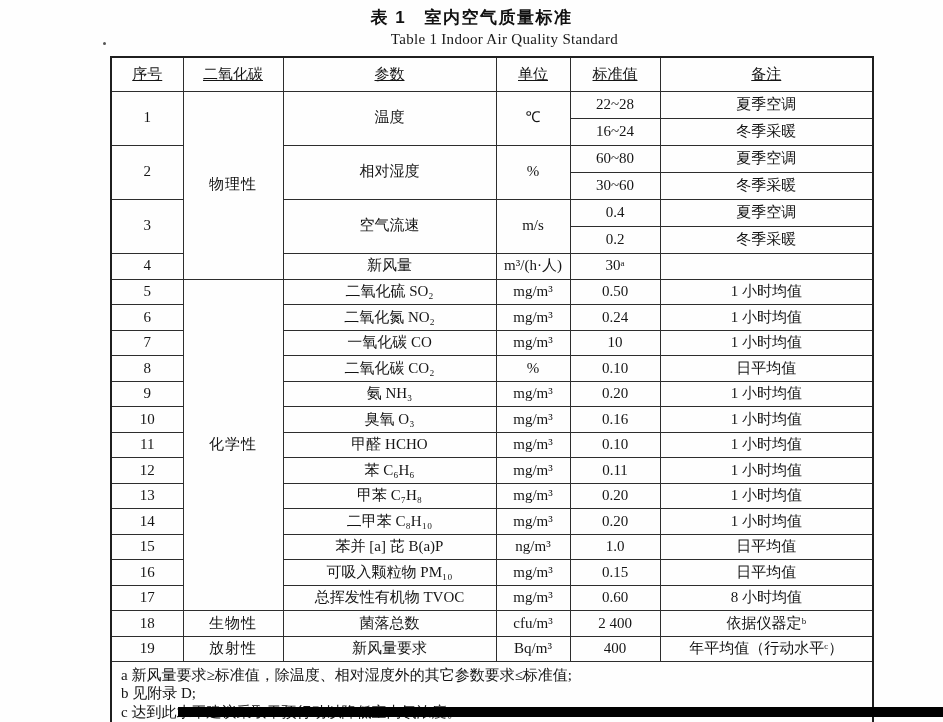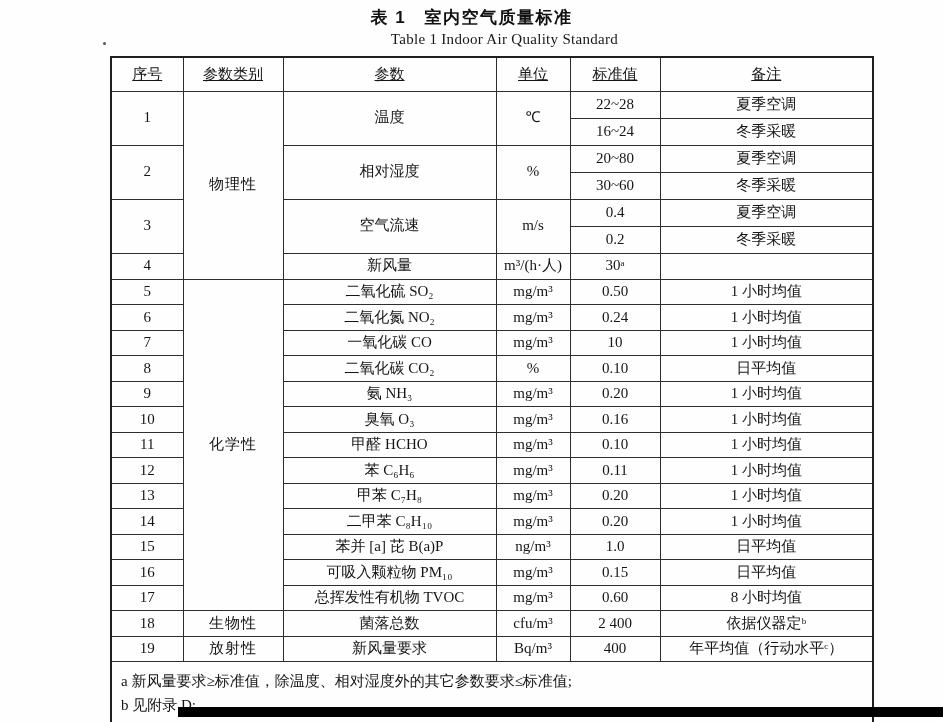--- a/index.html
+++ b/index.html
@@ -29,21 +29,21 @@
   .iaq thead tr{height:34px;text-decoration:underline;}
   .iaq tbody tr{height:25.5px;}
   .iaq tbody tr.r27{height:27px;}
   .iaq tbody tr.r26{height:26px;}
   .cat-cell{letter-spacing:1px;}
   .footnote-cell{
     text-align:left !important;white-space:normal !important;
     padding:4px 9px !important;font-size:13.5px;line-height:1.38;
     vertical-align:top;
   }
-  .footnote-line{margin:7px 0;}
+  .footnote-line{margin:1px 0;}
   .scan-bar{position:absolute;left:178px;top:707px;width:765px;height:10px;background:#000;}
   .scan-speck{position:absolute;left:103px;top:42px;width:3px;height:3px;background:#555;border-radius:50%;}
 </style>
 </head>
 <body>
 
 <div class="page">
 
   <div class="title-zh">表 1　室内空气质量标准</div>
   <div class="title-en">Table 1  Indoor Air Quality Standard</div>
@@ -53,21 +53,21 @@
       <col style="width:72px">
         <col style="width:100px">
         <col style="width:213px">
       <col style="width:74px">
         <col style="width:90px">
         <col style="width:213px">
     </colgroup>
     <thead>
       <tr>
         <th>序号</th>
-        <th>参数类别</th>
+        <th>二氧化碳</th>
         <th>参数</th>
         <th>单位</th>
         <th>标准值</th>
         <th>备注</th>
       </tr>
     </thead>
     <tbody>
 
       <tr class="r27">
         <td rowspan="2">1</td>
@@ -79,21 +79,21 @@
       </tr>
       <tr class="r27">
         <td>16~24</td>
         <td>冬季采暖</td>
       </tr>
 
       <tr class="r27">
         <td rowspan="2">2</td>
         <td rowspan="2">相对湿度</td>
         <td rowspan="2">%</td>
-        <td>20~80</td>
+        <td>60~80</td>
         <td>夏季空调</td>
       </tr>
       <tr class="r27">
         <td>30~60</td>
         <td>冬季采暖</td>
       </tr>
 
       <tr class="r27">
         <td rowspan="2">3</td>
         <td rowspan="2">空气流速</td>

